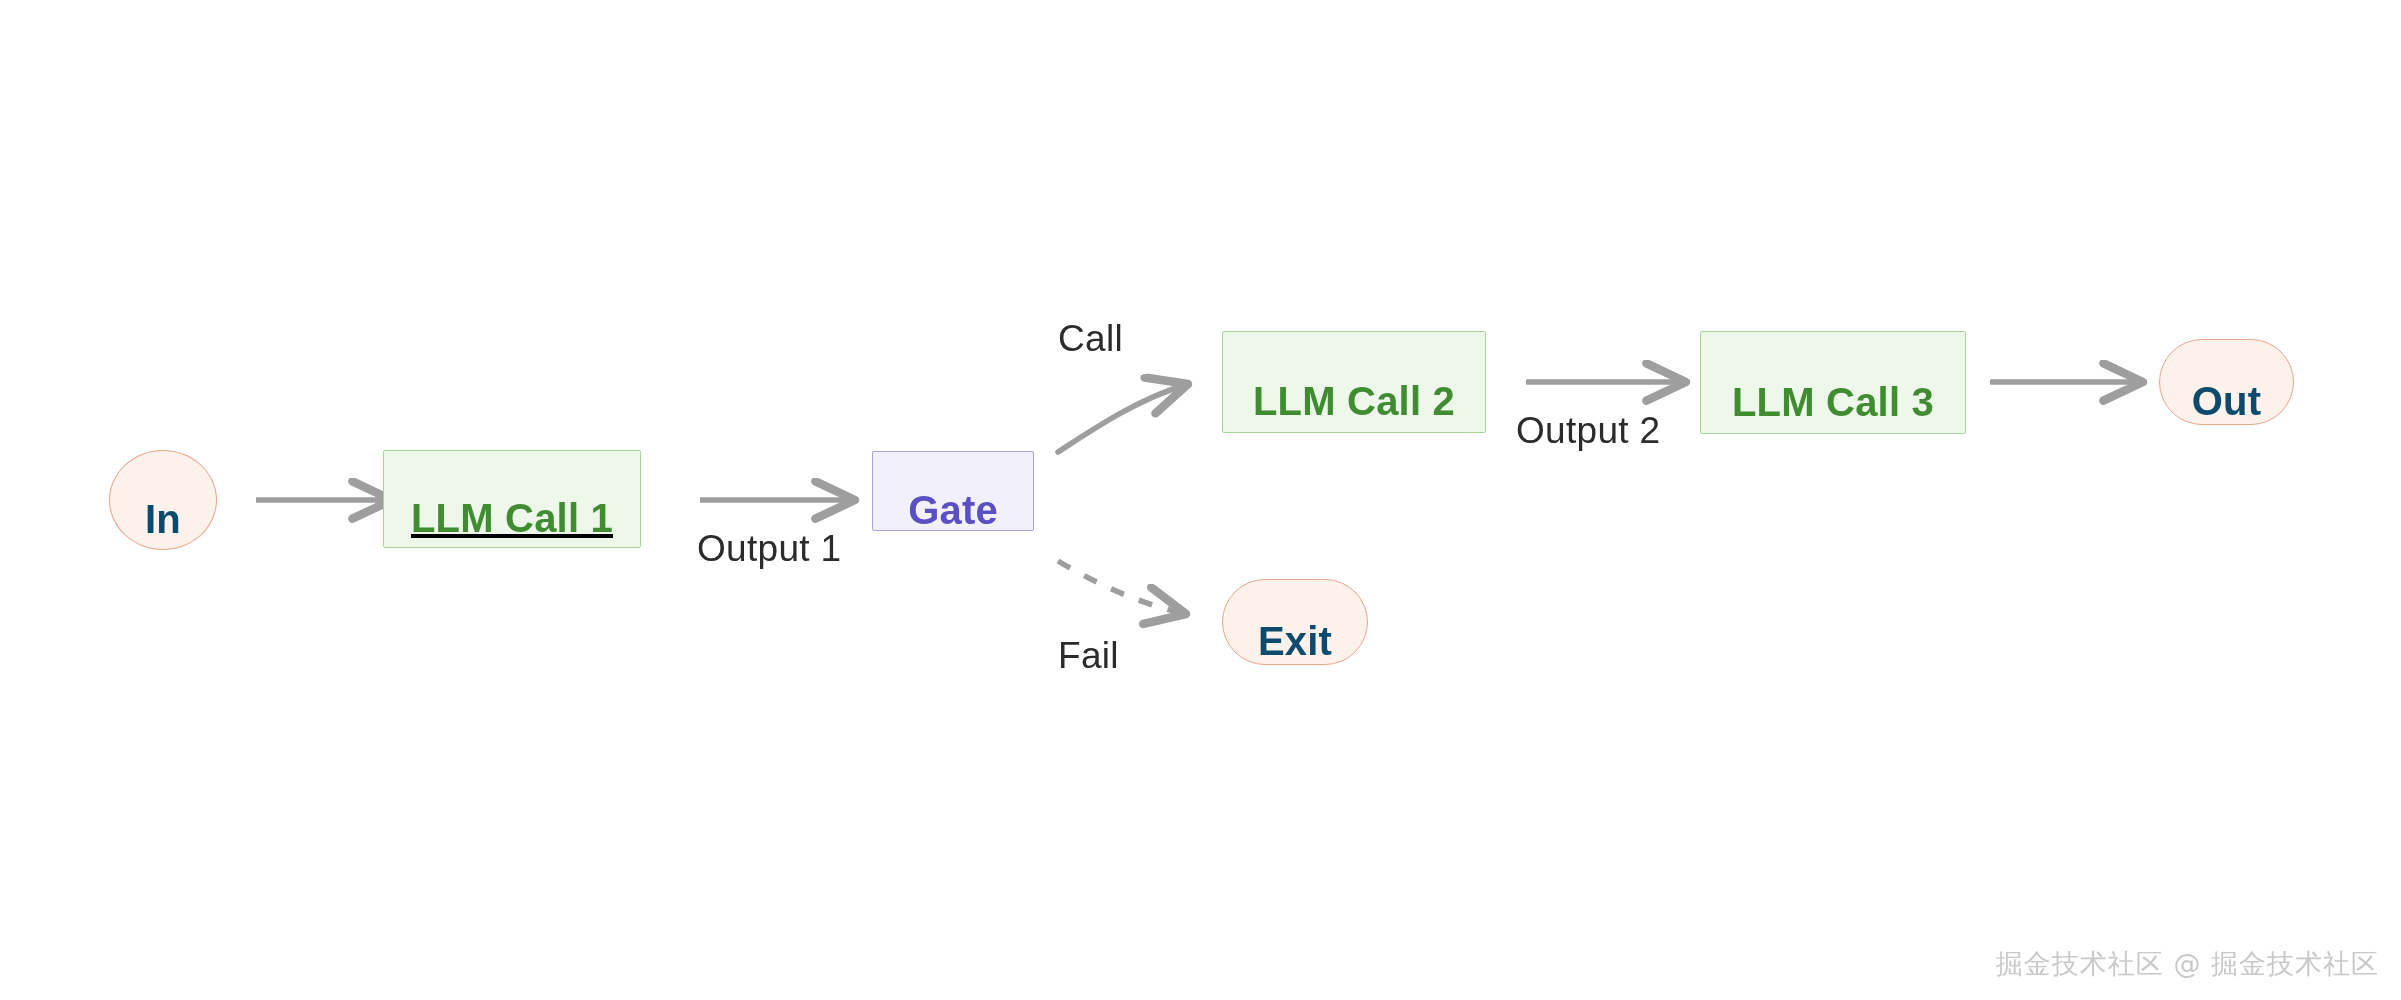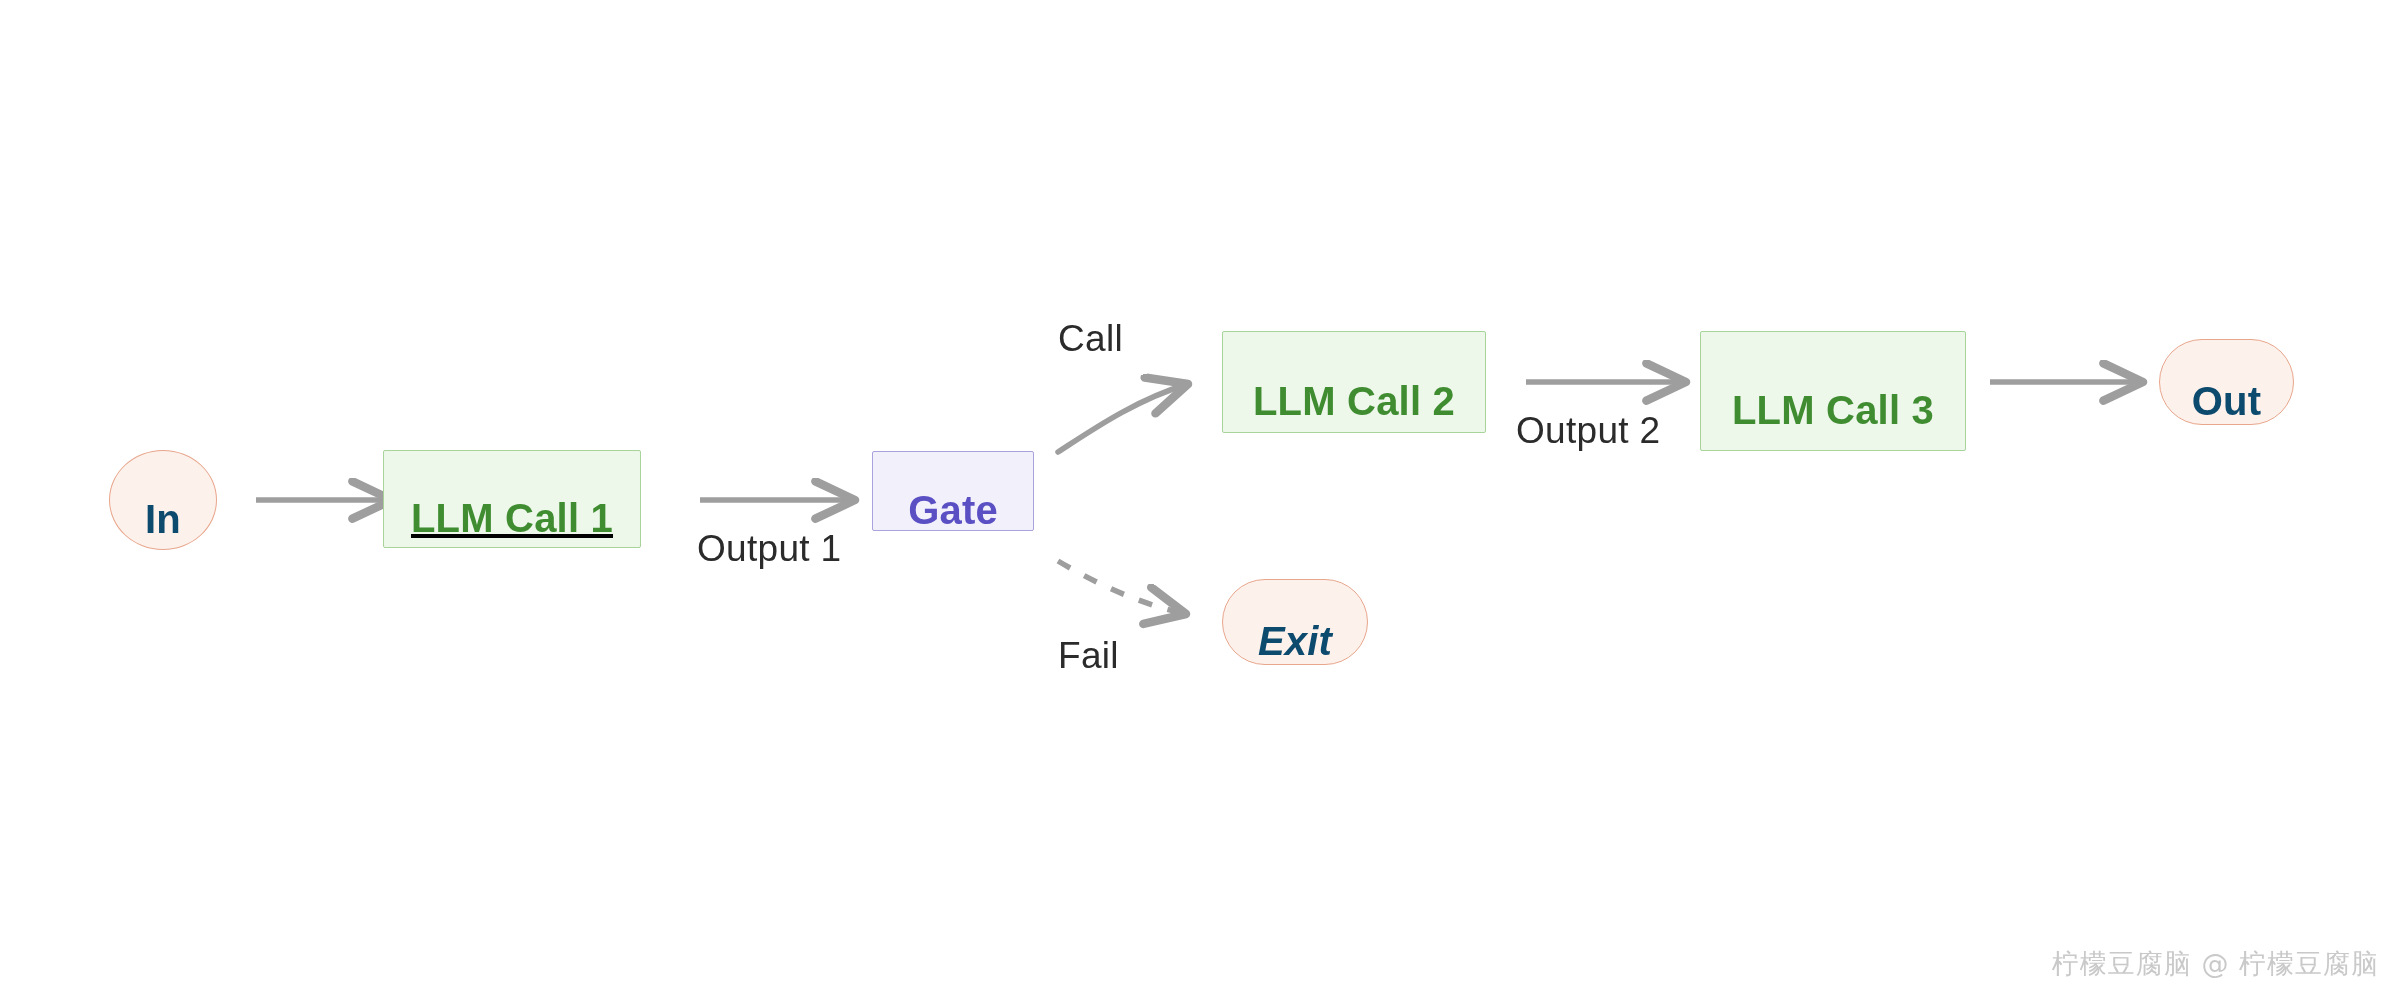--- a/index.html
+++ b/index.html
@@ -140,35 +140,35 @@
   </div>
 
   <div class="node gate" style="left:872px; top:451px; width:162px; height:80px;">
     <span class="node-label">Gate</span>
   </div>
 
   <div class="node process" style="left:1222px; top:331px; width:264px; height:102px;">
     <span class="node-label">LLM Call 2</span>
   </div>
 
-  <div class="node process" style="left:1700px; top:331px; width:266px; height:120px;">
+  <div class="node process" style="left:1700px; top:331px; width:266px; height:103px;">
     <span class="node-label">LLM Call 3</span>
   </div>
 
   <div class="node terminal stadium" style="left:2159px; top:339px; width:135px; height:86px;">
     <span class="node-label">Out</span>
   </div>
 
-  <div class="node terminal stadium" style="left:1222px; top:579px; width:146px; height:86px;font-style:italic;">
+  <div class="node terminal stadium" style="left:1222px; top:579px; width:146px; height:86px;">
     <span class="node-label">Exit</span>
   </div>
 
   <div class="edge-label" style="left:697px; top:530px;">Output 1</div>
 
   <div class="edge-label" style="left:1058px; top:320px;">Call</div>
 
   <div class="edge-label" style="left:1058px; top:637px;">Fail</div>
 
   <div class="edge-label" style="left:1516px; top:412px;">Output 2</div>
 
-  <div id="watermark">柠檬豆腐脑 @ 柠檬豆腐脑</div>
+  <div id="watermark">掘金技术社区 @ 掘金技术社区</div>
 
 </div>
 
 </body></html>

